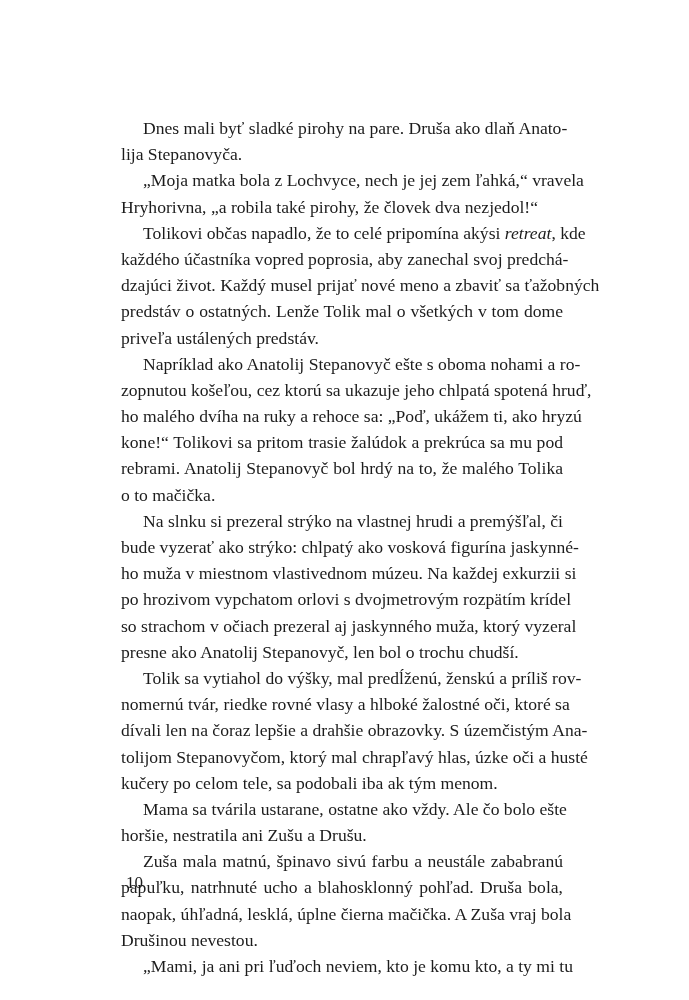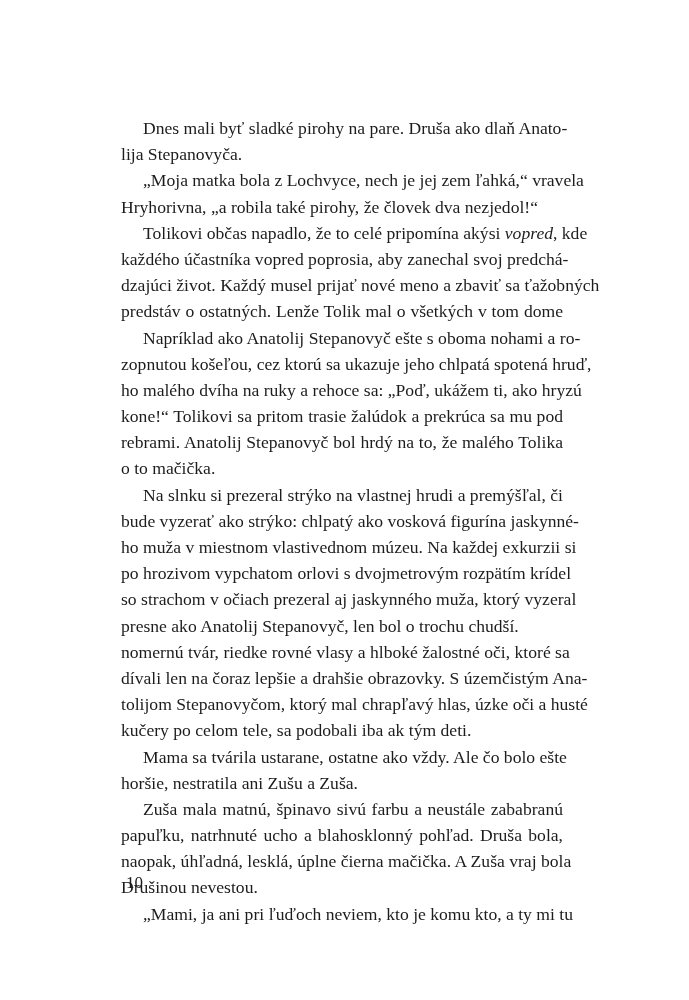--- a/index.html
+++ b/index.html
@@ -24,50 +24,52 @@
 <div class="page" id="page-body">
     <div>
       <span class="line indent">Dnes mali byť sladké pirohy na pare. Druša ako dlaň Anato-</span>
       <span class="line last">lija Stepanovyča.</span>
     </div>
     <div>
       <span class="line indent">„Moja matka bola z Lochvyce, nech je jej zem ľahká,“ vravela</span>
       <span class="line last">Hryhorivna, „a robila také pirohy, že človek dva nezjedol!“</span>
     </div>
     <div>
-      <span class="line indent">Tolikovi občas napadlo, že to celé pripomína akýsi <em>vopred</em>, kde</span>
+      <span class="line indent">Tolikovi občas napadlo, že to celé pripomína akýsi <em>retreat</em>, kde</span>
       <span class="line">každého účastníka vopred poprosia, aby zanechal svoj predchá-</span>
       <span class="line">dzajúci život. Každý musel prijať nové meno a zbaviť sa ťažobných</span>
       <span class="line">predstáv o ostatných. Lenže Tolik mal o všetkých v tom dome</span>
+      <span class="line last">priveľa ustálených predstáv.</span>
     </div>
     <div>
       <span class="line indent">Napríklad ako Anatolij Stepanovyč ešte s oboma nohami a ro-</span>
       <span class="line">zopnutou košeľou, cez ktorú sa ukazuje jeho chlpatá spotená hruď,</span>
       <span class="line">ho malého dvíha na ruky a rehoce sa: „Poď, ukážem ti, ako hryzú</span>
       <span class="line">kone!“ Tolikovi sa pritom trasie žalúdok a prekrúca sa mu pod</span>
       <span class="line">rebrami. Anatolij Stepanovyč bol hrdý na to, že malého Tolika</span>
       <span class="line last">o to mačička.</span>
     </div>
     <div>
       <span class="line indent">Na slnku si prezeral strýko na vlastnej hrudi a premýšľal, či</span>
       <span class="line">bude vyzerať ako strýko: chlpatý ako vosková figurína jaskynné-</span>
       <span class="line">ho muža v miestnom vlastivednom múzeu. Na každej exkurzii si</span>
       <span class="line">po hrozivom vypchatom orlovi s dvojmetrovým rozpätím krídel</span>
       <span class="line">so strachom v očiach prezeral aj jaskynného muža, ktorý vyzeral</span>
       <span class="line last">presne ako Anatolij Stepanovyč, len bol o trochu chudší.</span>
     </div>
     <div>
+      <span class="line indent">Tolik sa vytiahol do výšky, mal predĺženú, ženskú a príliš rov-</span>
       <span class="line">nomernú tvár, riedke rovné vlasy a hlboké žalostné oči, ktoré sa</span>
       <span class="line">dívali len na čoraz lepšie a drahšie obrazovky. S územčistým Ana-</span>
       <span class="line">tolijom Stepanovyčom, ktorý mal chrapľavý hlas, úzke oči a husté</span>
-      <span class="line last">kučery po celom tele, sa podobali iba ak tým deti.</span>
+      <span class="line last">kučery po celom tele, sa podobali iba ak tým menom.</span>
     </div>
     <div>
       <span class="line indent">Mama sa tvárila ustarane, ostatne ako vždy. Ale čo bolo ešte</span>
-      <span class="line last">horšie, nestratila ani Zušu a Zuša.</span>
+      <span class="line last">horšie, nestratila ani Zušu a Drušu.</span>
     </div>
     <div>
       <span class="line indent">Zuša mala matnú, špinavo sivú farbu a neustále zababranú</span>
       <span class="line">papuľku, natrhnuté ucho a blahosklonný pohľad. Druša bola,</span>
       <span class="line">naopak, úhľadná, lesklá, úplne čierna mačička. A Zuša vraj bola</span>
       <span class="line last">Drušinou nevestou.</span>
     </div>
     <div>
       <span class="line indent">„Mami, ja ani pri ľuďoch neviem, kto je komu kto, a ty mi tu</span>
     </div>

